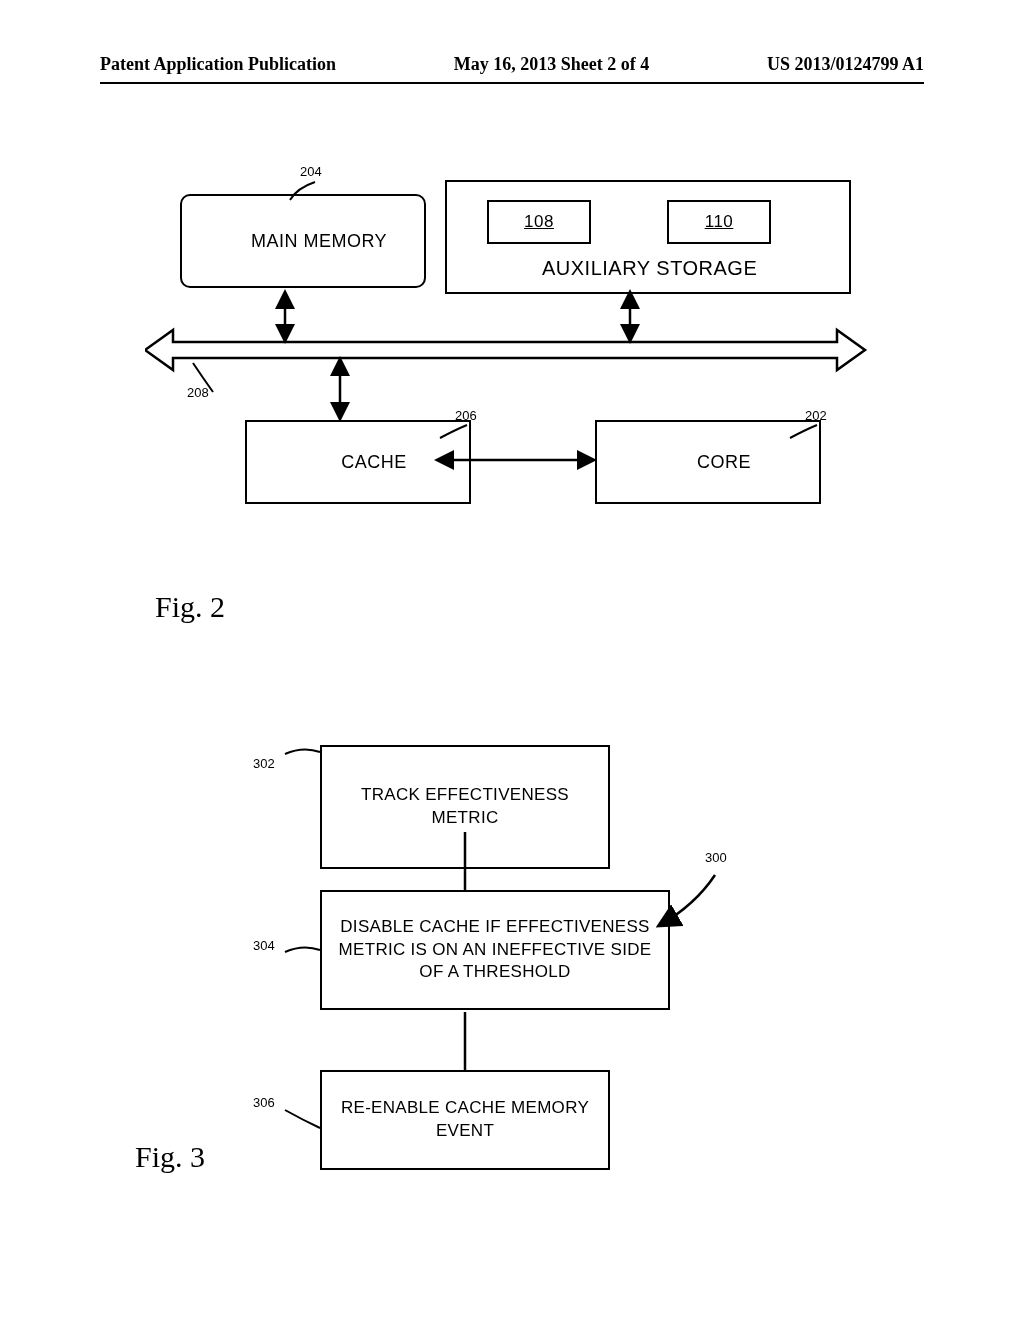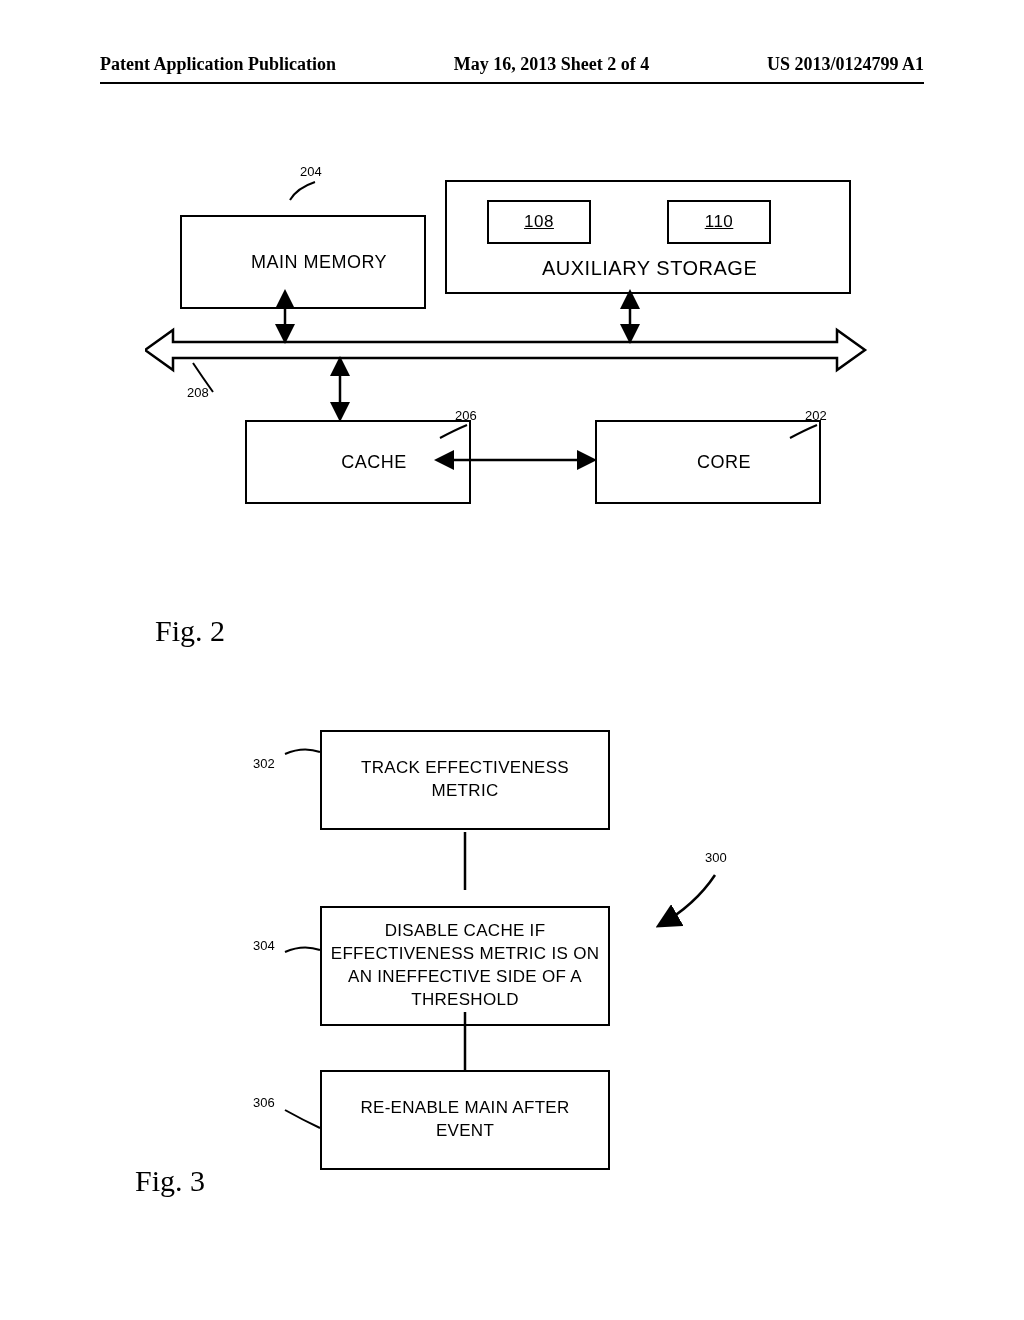--- a/index.html
+++ b/index.html
@@ -73,21 +73,20 @@
   }
   .ref {
     position: absolute;
     font-family: Arial, Helvetica, sans-serif;
     font-size: 13px;
   }
   .figcap {
     position: absolute;
     font-family: "Times New Roman", Times, serif;
     font-size: 30px;
-    margin-top: 24px;
   }
   svg.overlay {
     position: absolute;
     left: 0; top: 0;
   }
   
   .fig3 {
     position: absolute;
     left: 145px;
     top: 720px;
@@ -117,21 +116,21 @@
 
   <div class="header">
     <span>Patent Application Publication</span>
     <span>May 16, 2013  Sheet 2 of 4</span>
     <span>US 2013/0124799 A1</span>
   </div>
   <div class="header-rule"></div>
 
   <div class="fig2">
 
-    <div class="box" style="left:35px; top:45px; width:210px; height:90px;">
+    <div class="box" style="left:35px; top:24px; width:210px; height:90px;border-radius:10px;">
       <span>MAIN MEMORY</span>
     </div>
 
     <div class="box" style="left:300px; top:10px; width:370px; height:110px; justify-content:flex-start;">
       <div class="box-inner" style="left:40px; top:18px; width:100px; height:40px;">
         <span>108</span>
       </div>
       <div class="box-inner" style="left:220px; top:18px; width:100px; height:40px;">
         <span>110</span>
       </div>
@@ -181,30 +180,30 @@
 
       <line x1="294" y1="290" x2="447" y2="290" stroke="#000" stroke-width="2.5" marker-start="url(#arrowheadR)" marker-end="url(#arrowhead)"></line>
     </svg>
 
   </div>
 
   <div class="figcap" style="left:155px; top:590px;">Fig. 2</div>
 
   <div class="fig3">
 
-    <div class="flowbox" style="left:175px; top:10px; width:290px; height:100px;">
+    <div class="flowbox" style="left:175px; top:25px; width:290px; height:124px;">
       <span>TRACK EFFECTIVENESS METRIC</span>
     </div>
 
-    <div class="flowbox" style="left:175px; top:170px; width:290px; height:120px;margin-top:16px;">
+    <div class="flowbox" style="left:175px; top:170px; width:350px; height:120px;">
       <span>DISABLE CACHE IF EFFECTIVENESS METRIC IS ON AN INEFFECTIVE SIDE OF A THRESHOLD</span>
     </div>
 
     <div class="flowbox" style="left:175px; top:350px; width:290px; height:100px;">
-      <span>RE-ENABLE MAIN AFTER EVENT</span>
+      <span>RE-ENABLE CACHE MEMORY EVENT</span>
     </div>
 
     <span class="ref" style="left:108px; top:4px;margin-top:32px;">302</span>
     <span class="ref" style="left:108px; top:218px;">304</span>
     <span class="ref" style="left:108px; top:375px;">306</span>
     <span class="ref" style="left:560px; top:130px;">300</span>
 
     <svg class="overlay" width="740" height="520">
 
       <line x1="320" y1="112" x2="320" y2="170" stroke="#000" stroke-width="2.5"></line>

